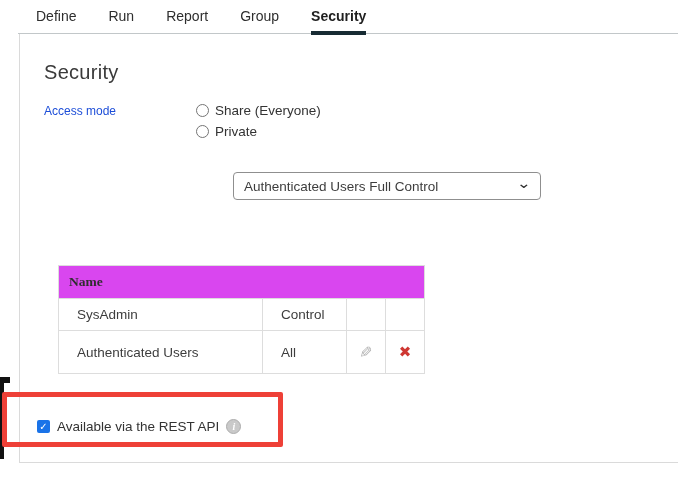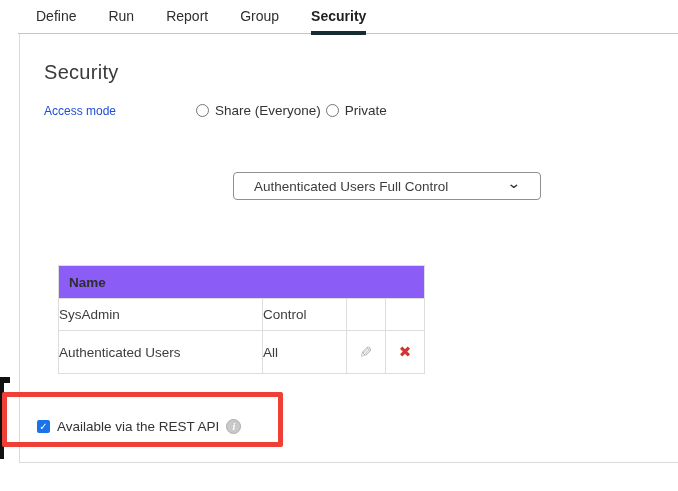--- a/index.html
+++ b/index.html
@@ -12,35 +12,35 @@
   .tab{font-size:14px;line-height:16px;color:#2e2e2e;padding-bottom:7px;cursor:pointer;white-space:nowrap;}
   .tab.active{font-weight:bold;color:#1f1f1f;border-bottom:4px solid #172b33;}
   .topline{position:absolute;left:18px;right:0;top:33px;height:1px;background:#c2c7c9;z-index:1;}
   .sideline{position:absolute;left:19px;top:34px;width:1px;height:428px;background:#dadada;}
   .bottomline{position:absolute;left:19px;right:0;top:462px;height:1px;background:#dadada;}
   
   .page-title{position:absolute;left:44px;top:61px;font-size:20px;color:#3a3a3a;letter-spacing:.3px;}
   .access-label{position:absolute;left:44px;top:104px;font-size:12px;color:#1d4ed8;}
   .section-title{position:absolute;left:66px;top:219px;font-size:20px;color:#3a3a3a;letter-spacing:.3px;}
   
-  .radios{position:absolute;left:196px;top:102px;display:flex;gap:5px;}
+  .radios{position:absolute;left:196px;top:102px;display:flex;flex-direction:column;gap:5px;}
   .radio-row{display:flex;align-items:center;gap:6px;font-size:13.5px;color:#333;height:16px;cursor:pointer;}
   .radio{width:13px;height:13px;border-radius:50%;border:1px solid #757575;box-sizing:border-box;flex:none;background:#fff;}
   .radio.sel{border-color:#1a73e8;display:flex;align-items:center;justify-content:center;}
   .radio.sel::after{content:"";width:7px;height:7px;border-radius:50%;background:#1a73e8;}
   
   .select{position:absolute;left:233px;top:172px;width:308px;height:28px;box-sizing:border-box;
     border:1px solid #8f8f8f;border-radius:4px;display:flex;align-items:center;justify-content:space-between;
-    padding:0 20px;font-size:13.5px;color:#3d3d3d;background:#fff;cursor:pointer;}
+    padding:0 10px;font-size:13.5px;color:#3d3d3d;background:#fff;cursor:pointer;}
   .chev{font-family:"DejaVu Sans",sans-serif;font-size:14px;color:#2e2e2e;line-height:1;transform:translateY(-3px) scaleX(1.25);}
   
   .access-table{position:absolute;left:58px;top:265px;border-collapse:collapse;font-size:13.5px;color:#3d3d3d;}
   .access-table th,.access-table td{border:1px solid #ddd;}
-  .access-table th{background:#8b5cf6;text-align:left;padding:0 10px;height:32px;font-weight:bold;color:#2e2e2e;}
-  .access-table td{padding:0 0;height:31px;background:#fff;}
+  .access-table th{background:#d946ef;text-align:left;padding:0 10px;height:32px;font-weight:bold;color:#2e2e2e;font-family:Liberation Serif, serif;}
+  .access-table td{padding:0 18px;height:31px;background:#fff;}
   .access-table tr.tall td{height:42px;}
   .access-table td.icon-cell{padding:0;text-align:center;}
   .pencil{font-family:"DejaVu Sans",sans-serif;display:inline-block;transform:scaleX(-1);color:#b3b3b3;font-size:16px;cursor:pointer;}
   .xdel{font-family:"DejaVu Sans",sans-serif;color:#cf3732;font-size:15px;font-weight:bold;cursor:pointer;}
   
   .rest-row{position:absolute;left:37px;top:419px;display:flex;align-items:center;gap:7px;font-size:13.5px;color:#333;}
   .checkbox{width:13px;height:13px;border-radius:2px;background:#1a73e8;color:#fff;display:flex;align-items:center;
     justify-content:center;font-size:10px;font-weight:bold;font-family:"DejaVu Sans",sans-serif;flex:none;cursor:pointer;}
   .info{width:15px;height:15px;border-radius:50%;background:#c9c9c9;border:1px solid #adadad;box-sizing:border-box;color:#fff;
     display:flex;align-items:center;justify-content:center;font:bold italic 10px "Liberation Serif",serif;flex:none;cursor:pointer;}

